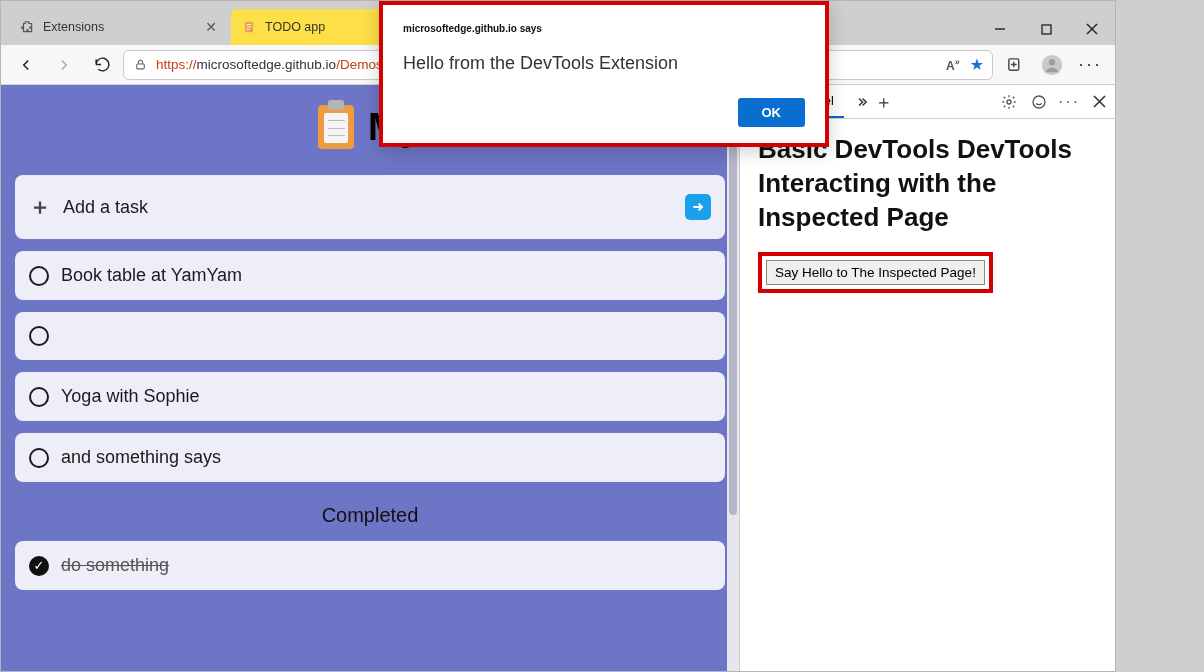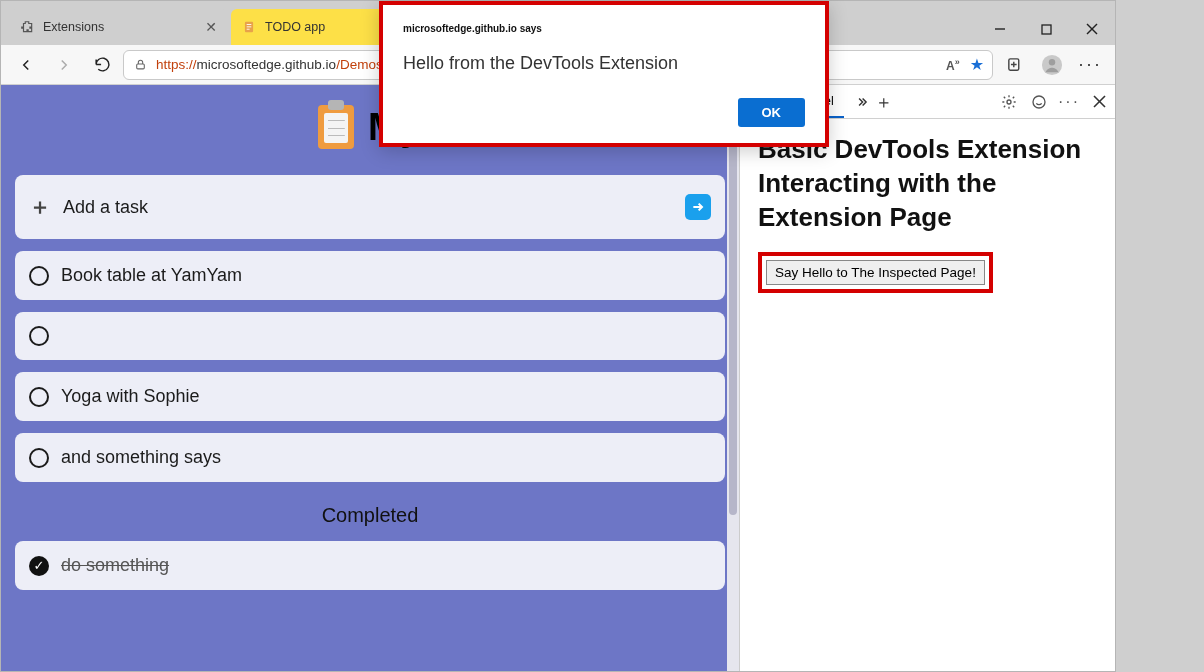--- a/index.html
+++ b/index.html
@@ -302,21 +302,21 @@
           <div class="dt-ic" style="font-size:16px;letter-spacing:2px;">···</div>
           <div class="dt-ic">
             <svg width="13" height="13">
                 <line x1="1" y1="1" x2="12" y2="12" stroke="#333" stroke-width="1.6"></line>
                 <line x1="12" y1="1" x2="1" y2="12" stroke="#333" stroke-width="1.6"></line>
               </svg>
           </div>
         </div>
       </div>
       <div class="dt-body">
-        <div class="dt-h1">Basic DevTools Extension Interacting with the Extension Page</div>
+        <div class="dt-h1">Basic DevTools DevTools Interacting with the Inspected Page</div>
         <div class="dt-btn-wrap">
           <button class="dt-btn">Say Hello to The Inspected Page!</button>
         </div>
       </div>
     </div>
 
   </div>
 
   <div class="alert-box">
     <div class="alert-title">microsoftedge.github.io says</div>

